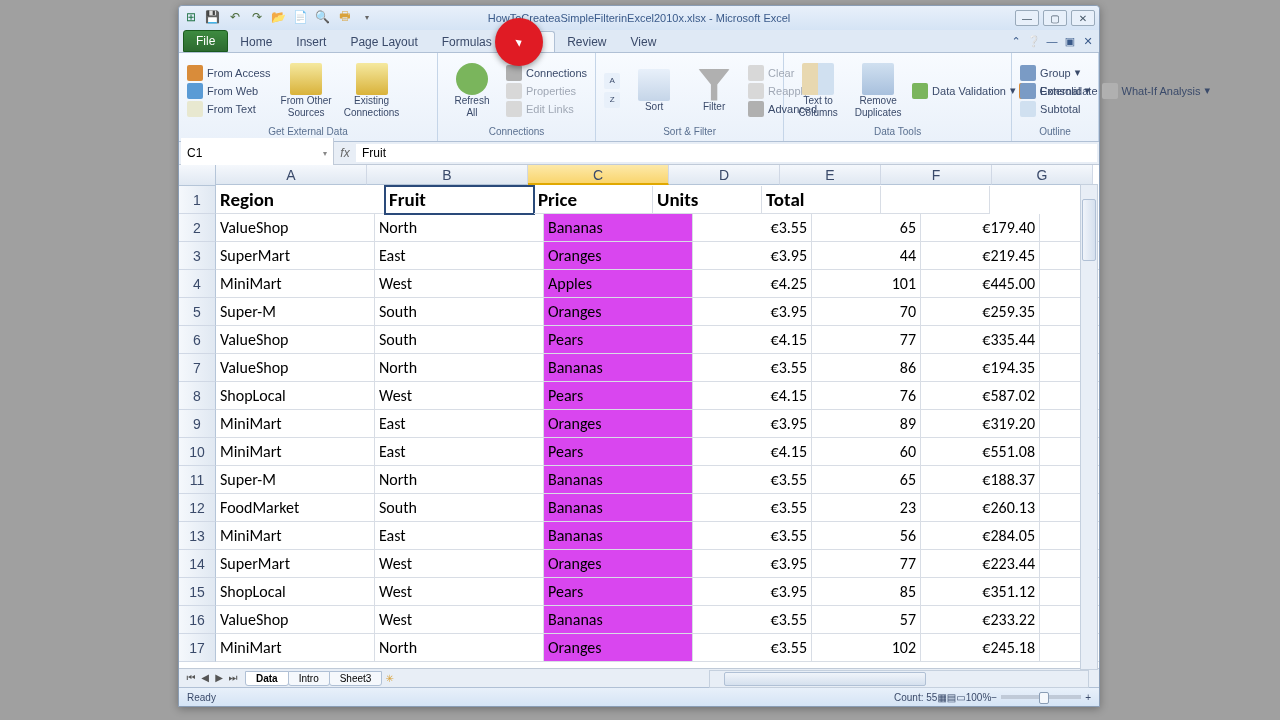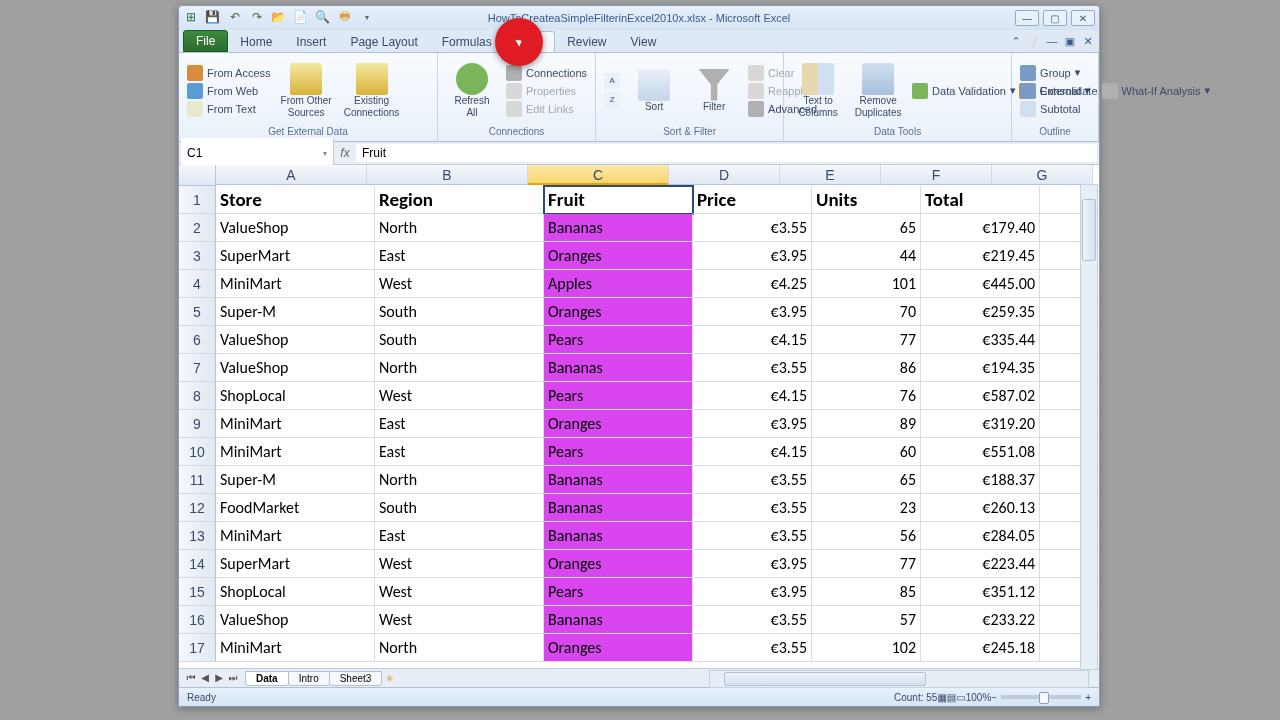--- a/index.html
+++ b/index.html
@@ -255,21 +255,20 @@
             <div class="col-h wC sel">C</div>
             <div class="col-h wD">D</div>
             <div class="col-h wE">E</div>
             <div class="col-h wF">F</div>
             <div class="col-h wG">G</div>
           </div>
       </div>
       <div class="grid" id="grid">
           <div class="row hdr">
             <div class="row-h">1</div>
-            <div class="cell wA">Store</div>
             <div class="cell wB">Region</div>
             <div class="cell wC c-active">Fruit</div>
             <div class="cell wD">Price</div>
             <div class="cell wE">Units</div>
             <div class="cell wF">Total</div>
             <div class="cell wG"></div>
           </div>
           <div class="row">
             <div class="row-h">2</div>
             <div class="cell wA">ValueShop</div>

